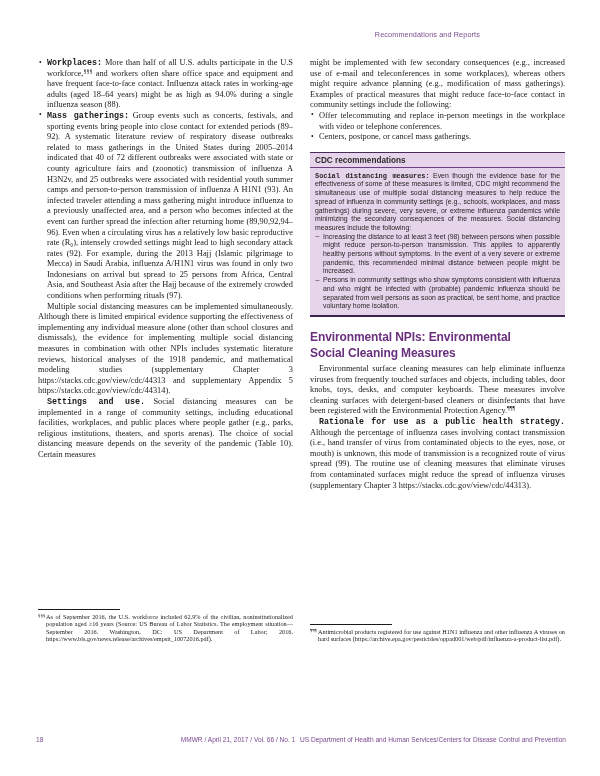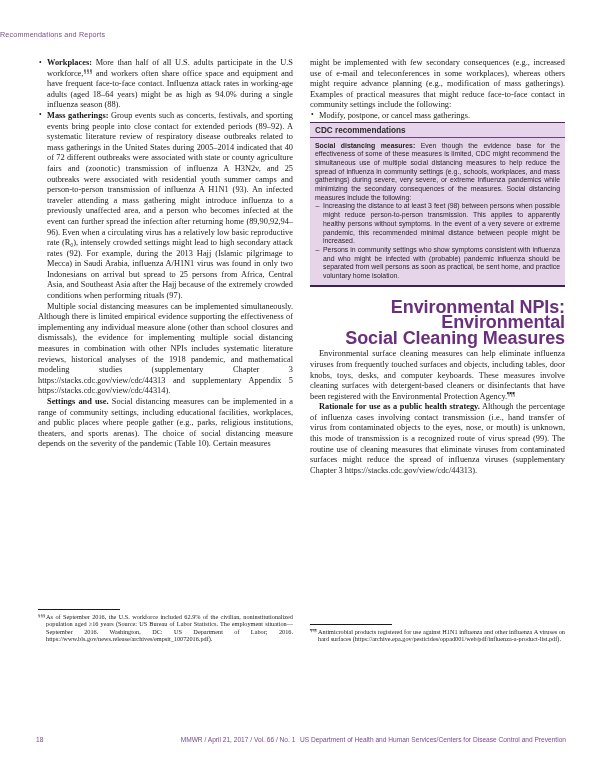--- a/index.html
+++ b/index.html
@@ -20,21 +20,21 @@
     position: absolute;
     inset: 0;
   }
 
   
   .running-head {
     position: absolute;
     top: 30px;
     left: 0;
     width: 480px;
-    text-align: left;
+    text-align: right;
     font-family: "Liberation Sans", sans-serif;
     font-size: 7.2px;
     letter-spacing: .15px;
     color: #7a4b8f;
   }
 
   
   .columns {
     position: absolute;
     top: 58px;
@@ -70,29 +70,30 @@
     padding-left: 9px;
     margin-bottom: 0px;
   }
   ul.bullets > li::before {
     content: "\2022";
     position: absolute;
     left: 1px;
     top: -0.5px;
     font-size: 7.5px;
   }
-  b, .b { font-weight: bold; }
+  b, .b { font-weight: bold; font-family: Liberation Mono, monospace; }
   sup.fn {
     font-size: 6px;
     vertical-align: 3px;
     line-height: 0;
   }
 
   
   .cdc-box {
+    margin-top: 9px;
     background: #e5d4ea;
     border-top: 1.1px solid #4a2a58;
     border-bottom: 2.6px double #3d2150;
     padding: 0;
   }
   .cdc-box .cdc-title {
     font-family: "Liberation Sans", sans-serif;
     font-weight: bold;
     font-size: 8.2px;
     color: #2b2b2b;
@@ -125,25 +126,25 @@
     content: "\2013";
     position: absolute;
     left: 0.5px;
     top: -0.3px;
   }
 
   
   h2.section-heading {
     margin: 13px 0 3px 0;
     font-family: "Liberation Sans", sans-serif;
-    font-size: 18px;
+    font-size: 12px;
     line-height: 15.5px;
     font-weight: bold;
     color: #6a2f7d;
-    text-align: right;
+    text-align: left;
     letter-spacing: -0.1px;
   }
 
   
   .footnote-zone {
     position: absolute;
     bottom: 0;
     left: 0;
     width: 100%;
   }
@@ -222,21 +223,22 @@
         <div class="fn-rule"></div>
         <div class="footnote"><span class="marker">§§§</span><span>As of September 2016, the U.S. workforce included 62.9% of the civilian, noninstitutionalized population aged ≥16 years (Source: US Bureau of Labor Statistics. The employment situation—September 2016. Washington, DC: US Department of Labor; 2016. https://www.bls.gov/news.release/archives/empsit_10072016.pdf).</span></div>
       </div>
     </div>
 
     <div class="col">
 
       <p class="noindent">might be implemented with few secondary consequences (e.g., increased use of e-mail and teleconferences in some workplaces), whereas others might require advance planning (e.g., modification of mass gatherings). Examples of practical measures that might reduce face-to-face contact in community settings include the following:</p>
 
       <ul class="bullets">
-        <li>Modify, postpone, or cancel mass gatherings.</li>
+        <li>Offer telecommuting and replace in-person meetings in the workplace with video or telephone conferences.</li>
+        <li>Centers, postpone, or cancel mass gatherings.</li>
       </ul>
 
       <div class="cdc-box">
         <div class="cdc-title">CDC recommendations</div>
         <div class="cdc-body">
           <p><b>Social distancing measures:</b><span> Even though the evidence base for the effectiveness of some of these measures is limited, CDC might recommend the simultaneous use of multiple social distancing measures to help reduce the spread of influenza in community settings (e.g., schools, workplaces, and mass gatherings) during severe, very severe, or extreme influenza pandemics while minimizing the secondary consequences of the measures. Social distancing measures include the following:</span></p>
           <ul class="dashlist">
             <li>Increasing the distance to at least 3 feet (98) between persons when possible might reduce person-to-person transmission. This applies to apparently healthy persons without symptoms. In the event of a very severe or extreme pandemic, this recommended minimal distance between people might be increased.</li>
             <li>Persons in community settings who show symptoms consistent with influenza and who might be infected with (probable) pandemic influenza should be separated from well persons as soon as practical, be sent home, and practice voluntary home isolation.</li>
           </ul>

